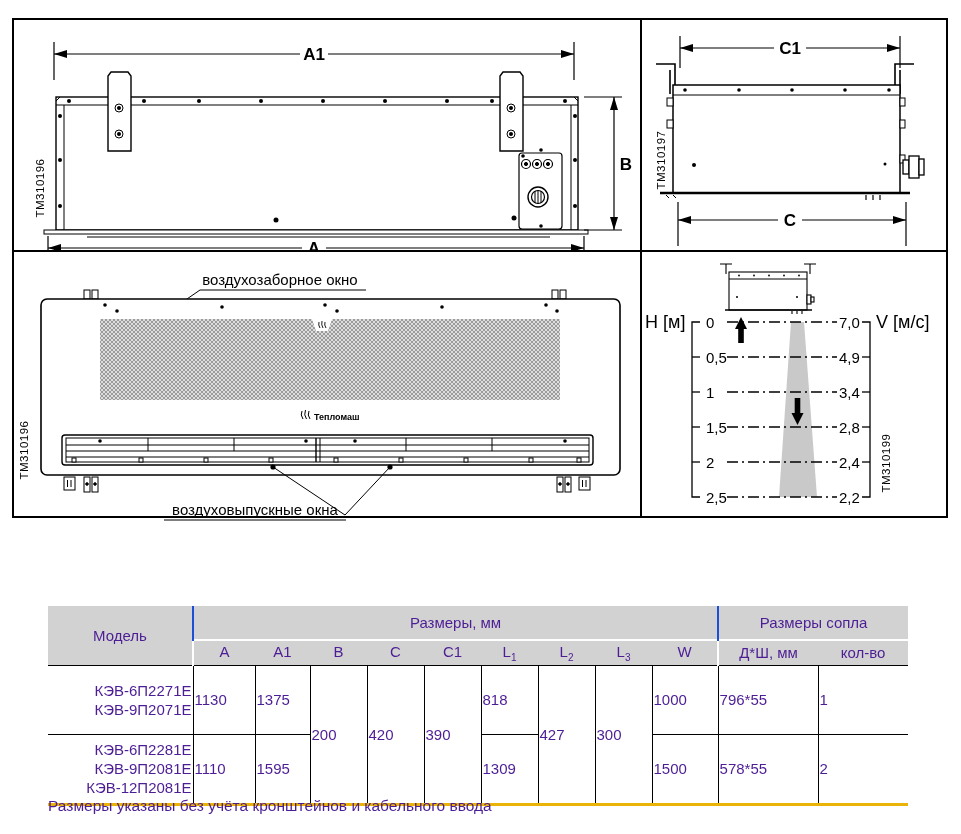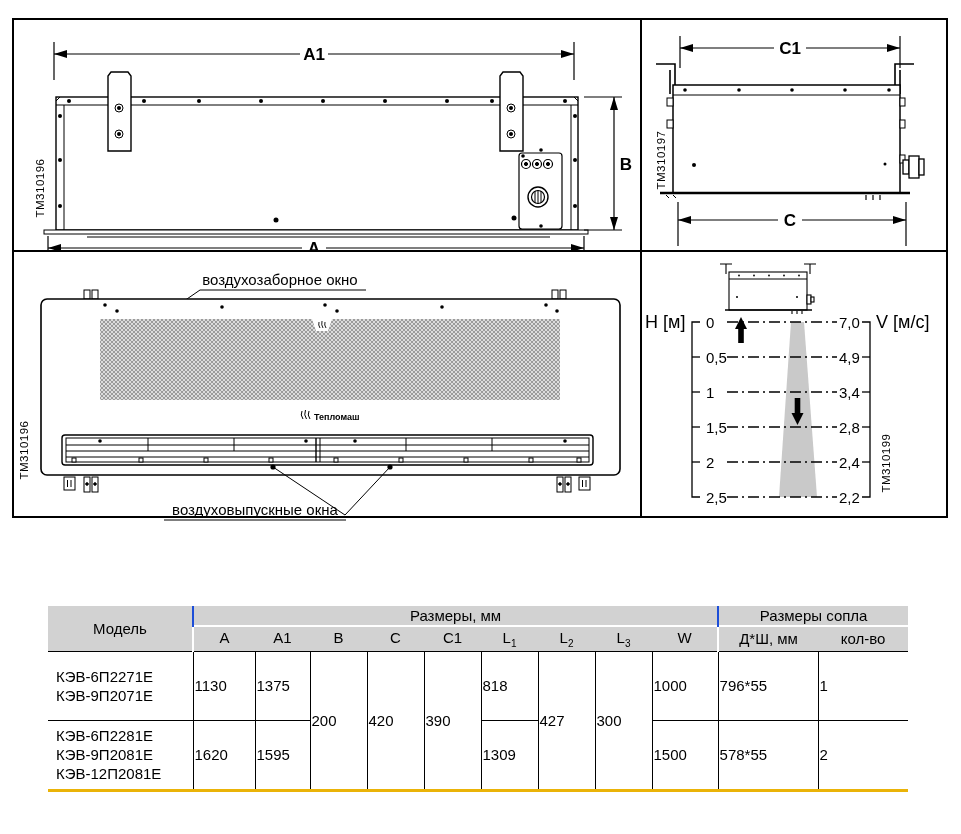--- a/index.html
+++ b/index.html
@@ -1,17 +1,17 @@
 <!DOCTYPE html>
 <html><head>
 <meta charset="utf-8">
 <style>
   html,body{margin:0;padding:0;background:#fff;}
   .page{position:relative;width:961px;height:834px;background:#ffffff;
-        font-family:"Liberation Sans",sans-serif;color:#000000;overflow:hidden;}
+        font-family:"Liberation Sans",sans-serif;color:#4c1d95;overflow:hidden;}
   .frame{position:absolute;left:12px;top:18px;width:936px;height:500px;
          border:2px solid #000;box-sizing:border-box;}
   .divv{position:absolute;left:626px;top:0;width:2px;height:100%;background:#000;}
   .divh{position:absolute;left:0;top:230px;width:100%;height:2px;background:#000;}
   .p-rear{position:absolute;left:0;top:0;}
   .p-side{position:absolute;left:628px;top:0;}
   .p-front{position:absolute;left:0;top:244px;}
   .p-chart{position:absolute;left:628px;top:232px;}
   svg{display:block;font-family:"Liberation Sans",sans-serif;}
   svg text{fill:#000;}
@@ -19,29 +19,29 @@
   .tmcode{font-size:11.5px;letter-spacing:.5px;}
   .anno{font-size:15px;}
   .ticklbl{font-size:15px;}
   .axlbl{font-size:18px;}
   .logotxt{font-size:9px;font-weight:bold;}
 
   
   .spec-table{position:absolute;left:48px;top:606px;width:860px;
               border-collapse:collapse;table-layout:fixed;font-size:15px;}
   .spec-table th{background:#d2d2d2;font-weight:normal;padding:0;}
-  .spec-table thead tr.grp{height:20px;padding-left:30px;}
+  .spec-table thead tr.grp{height:34px;padding-left:30px;}
   .spec-table thead tr.subhead{height:25px;}
   .spec-table th.h-dims,.spec-table th.h-nozzle{border-left:2px solid #1d4ed8;}
   .spec-table tr.subhead th{border-top:2px solid #fff;}
   .spec-table tr.subhead th.dim-first{border-left:2px solid #fff;}
   .spec-table tr.subhead th.nz-first{border-left:2px solid #fff;margin-top:24px;}
   .spec-table tbody td{border:1px solid #000;
                        vertical-align:middle;background:#fff;height:66px;}
-  .spec-table tbody td.model-cell{text-align:left;padding-left:8px;border-left:none;line-height:19px;}
+  .spec-table tbody td.model-cell{text-align:right;padding-left:8px;border-left:none;line-height:19px;}
   .spec-table tbody td.last{border-right:none;}
   .spec-table .bb{border-bottom:3px solid #eab308;}
   .spec-table sub{font-size:10px;}
   .footnote{position:absolute;left:48px;top:797px;font-size:15.5px;}
 </style>
 </head>
 <body>
 
 <div class="page">
 
@@ -454,24 +454,25 @@
         <td>1000</td>
         <td>796*55</td>
         <td class="last">1</td>
       </tr>
       <tr>
         <td class="model-cell bb">
           <div>КЭВ-6П2281Е</div>
           <div>КЭВ-9П2081Е</div>
           <div>КЭВ-12П2081Е</div>
         </td>
-        <td class="bb">1620</td>
+        <td class="bb">1110</td>
         <td class="bb">1595</td>
         <td class="bb">1309</td>
         <td class="bb">1500</td>
         <td class="bb">578*55</td>
         <td class="bb last">2</td>
       </tr>
     </tbody>
   </table>
 
+  <div class="footnote">Размеры указаны без учёта кронштейнов и кабельного ввода</div>
 
 </div>
 
 </body></html>

